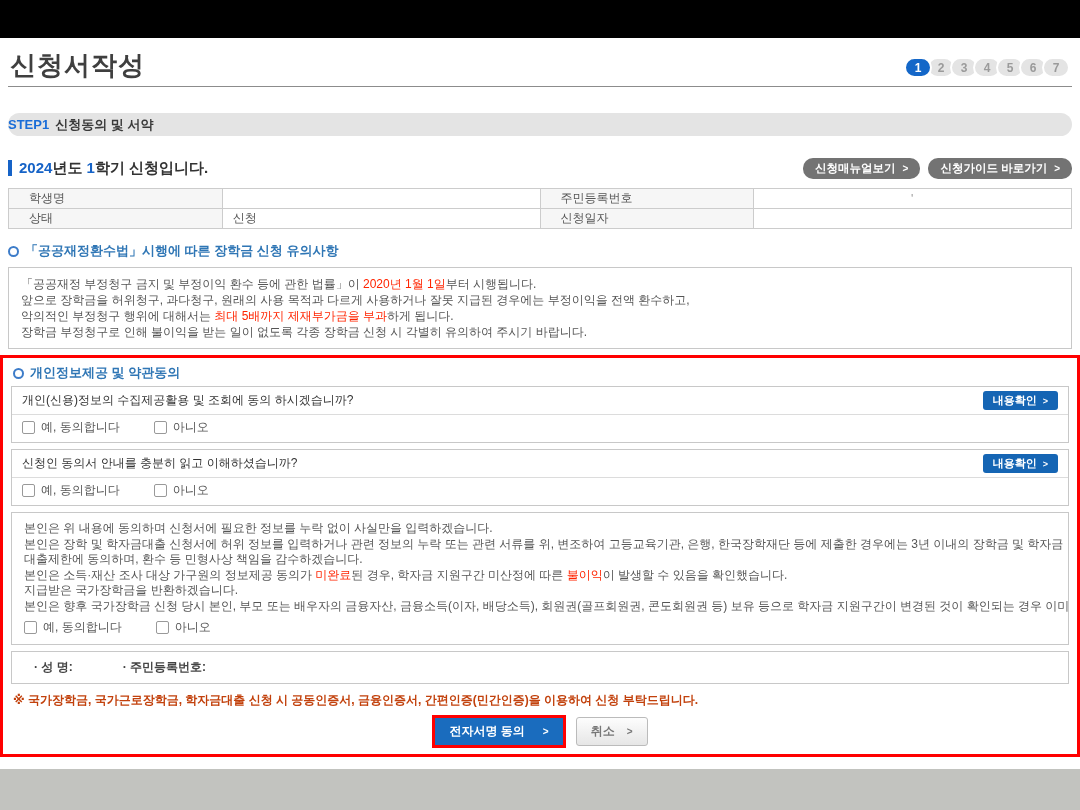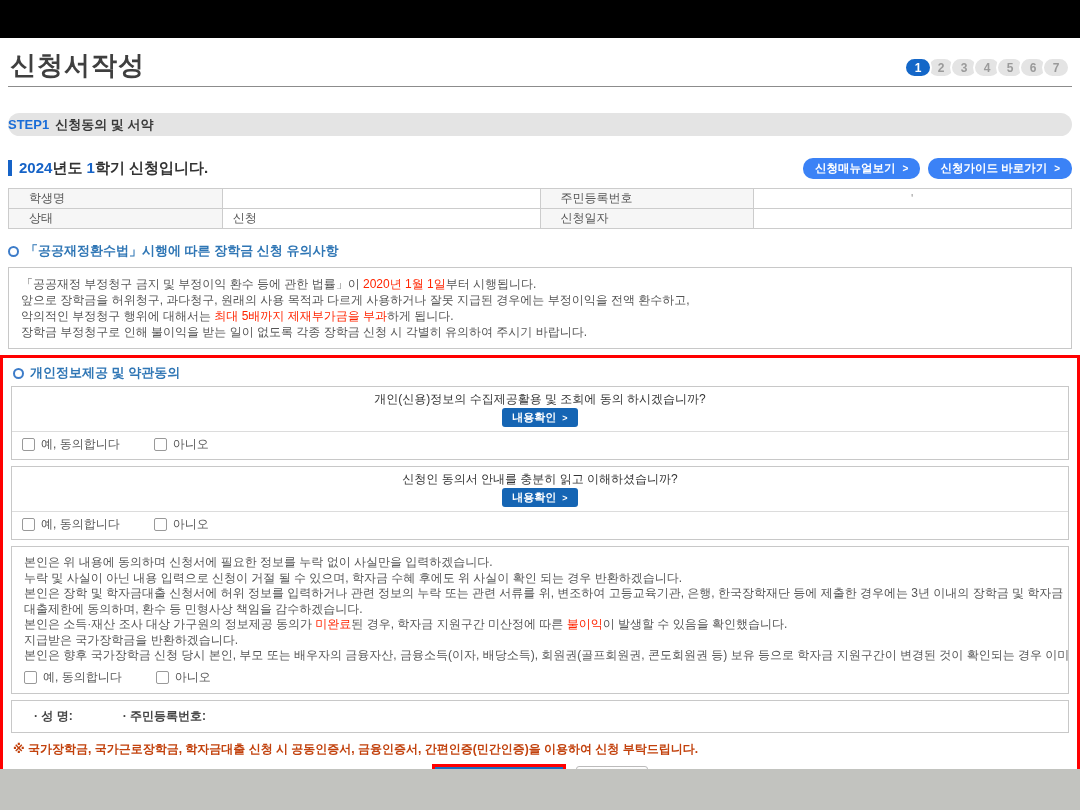--- a/index.html
+++ b/index.html
@@ -28,21 +28,21 @@
     font-size:13px;font-weight:bold;color:#3a3a3a;
   }
   .step-bar .step-label{color:#1a6dd8;margin-right:6px;}
   
   .semester-row{margin:22px 8px 0;display:flex;align-items:center;height:20px;}
   .blue-bar{width:4px;height:16px;background:#1663c7;margin-right:7px;}
   .semester-title{font-size:15px;font-weight:bold;color:#333;}
   .semester-title .hl{color:#1663c7;}
   .top-btns{margin-left:auto;display:flex;gap:8px;}
   .btn-blue-sm{
-    background:#3b82f6;color:#fff;font-size:11.5px;font-weight:bold;border:none;
+    background:#737373;color:#fff;font-size:11.5px;font-weight:bold;border:none;
     padding:3px 12px;border-radius:10px;display:flex;align-items:center;gap:7px;cursor:pointer;
   }
   .btn-blue-sm .arr{font-size:10px;}
   
   .info-table{margin:10px 8px 0;width:1064px;border-collapse:collapse;font-size:12px;color:#555;}
   .info-table th,.info-table td{border:1px solid #cccccc;height:14px;box-sizing:border-box;}
   .info-table th{background:#f6f6f6;font-weight:normal;text-align:left;padding-left:20px;width:214px;}
   .info-table td{padding-left:10px;width:318px;}
   .info-table td.masked{text-align:center;color:#999;padding-left:0;}
   
@@ -58,21 +58,21 @@
     font-size:12px;color:#555;line-height:16px;overflow:hidden;
   }
   .nowrap{white-space:nowrap;}
   .red-text{color:#ff2400;}
   
   .consent-section{margin-top:6px;border:3px solid #ff0000;padding:4px 8px 6px;}
   .consent-heading{margin:2px 0 4px 2px;}
   .q-box{border:1px solid #c8c8c8;margin-bottom:6px;background:#fff;}
   .q-row{
     display:flex;align-items:center;justify-content:space-between;
-    padding:4px 10px;border-bottom:1px solid #dcdcdc;font-size:12px;color:#333;flex-direction:column;
+    padding:4px 10px;border-bottom:1px solid #dcdcdc;font-size:12px;color:#333;
   }
   .confirm-btn{
     background:#1565b4;color:#fff;font-size:11px;font-weight:bold;border:none;
     padding:2px 10px;border-radius:3px;display:flex;align-items:center;gap:6px;cursor:pointer;flex:none;
   }
   .confirm-btn .arr{font-size:9px;}
   .cb-row{display:flex;align-items:center;padding:4px 10px 6px;font-size:12px;color:#555;}
   .cb-item{display:flex;align-items:center;cursor:pointer;}
   .cb-item + .cb-item{margin-left:34px;justify-content:flex-end;}
   .checkbox{
@@ -213,21 +213,20 @@
       </span>
       <span class="cb-item">
         <span class="checkbox"></span>
         <span>아니오</span>
       </span>
     </div>
   </div>
 
   <div class="pledge-box">
     <div class="nowrap">본인은 위 내용에 동의하며 신청서에 필요한 정보를 누락 없이 사실만을 입력하겠습니다.</div>
-    <div class="nowrap">누락 및 사실이 아닌 내용 입력으로 신청이 거절 될 수 있으며, 학자금 수혜 후에도 위 사실이 확인 되는 경우 반환하겠습니다.</div>
     <div class="nowrap">본인은 장학 및 학자금대출 신청서에 허위 정보를 입력하거나 관련 정보의 누락 또는 관련 서류를 위, 변조하여 고등교육기관, 은행, 한국장학재단 등에 제출한 경우에는 3년 이내의 장학금 및 학자금</div>
     <div class="nowrap">대출제한에 동의하며, 환수 등 민형사상 책임을 감수하겠습니다.</div>
     <div class="nowrap"><span>본인은 소득·재산 조사 대상 가구원의 정보제공 동의가 </span><span class="red-text">미완료</span><span>된 경우, 학자금 지원구간 미산정에 따른 </span><span class="red-text">불이익</span><span>이 발생할 수 있음을 확인했습니다.</span></div>
     <div class="nowrap">지급받은 국가장학금을 반환하겠습니다.</div>
     <div class="nowrap">본인은 향후 국가장학금 신청 당시 본인, 부모 또는 배우자의 금융자산, 금융소득(이자, 배당소득), 회원권(골프회원권, 콘도회원권 등) 보유 등으로 학자금 지원구간이 변경된 것이 확인되는 경우 이미</div>
     <div class="cb-row">
       <span class="cb-item">
         <span class="checkbox"></span>
         <span>예, 동의합니다</span>
       </span>

